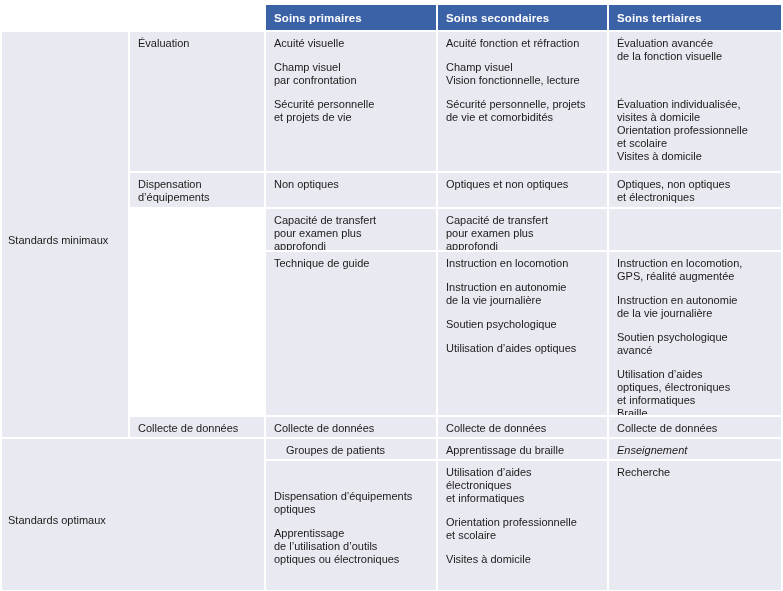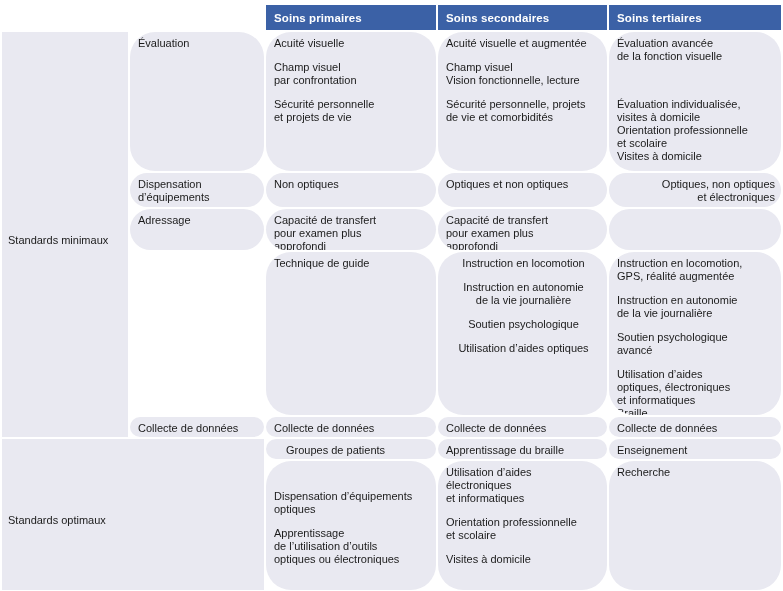--- a/index.html
+++ b/index.html
@@ -24,21 +24,20 @@
     background:var(--header-bg);color:var(--header-text);
     font-weight:bold;font-size:11.5px;
     display:flex;align-items:center;padding:0 0 0 8px;
     letter-spacing:0.1px;
   }
   .cell{
     background:var(--cell-bg);
     font-size:11px;line-height:13px;
     padding:5px 6px 4px 8px;
     overflow:hidden;
-    border-radius:25px;
   }
   .cell p{margin:0 0 11px 0;white-space:pre-line;}
   .cell p:last-child{margin-bottom:0;}
   .cell p.gap{height:13px;margin:0 0 11px 0;}
   .cat{white-space:pre-line;}
   .seclabel{
     background:var(--cell-bg);
     font-size:11px;line-height:13px;
     display:flex;align-items:center;
     padding:12px 4px 0 6px;
@@ -64,21 +63,21 @@
 
     <div class="cell cat" style="grid-column:2;grid-row:2;">Évaluation</div>
     <div class="cell" style="grid-column:3;grid-row:2;">
         <p>Acuité visuelle</p>
         <p>Champ visuel
 par confrontation</p>
         <p>Sécurité personnelle
 et projets de vie</p>
       </div>
     <div class="cell" style="grid-column:4;grid-row:2;">
-        <p>Acuité visuelle et augmentée</p>
+        <p>Acuité fonction et réfraction</p>
         <p>Champ visuel
 Vision fonctionnelle, lecture</p>
         <p>Sécurité personnelle, projets
 de vie et comorbidités</p>
       </div>
     <div class="cell" style="grid-column:5;grid-row:2;">
         <p>Évaluation avancée
 de la fonction visuelle</p>
         <p class="gap"></p>
         <p>Évaluation individualisée,
@@ -89,42 +88,41 @@
       </div>
 
     <div class="cell cat" style="grid-column:2;grid-row:3;">Dispensation
 d’équipements</div>
     <div class="cell" style="grid-column:3;grid-row:3;">
         <p>Non optiques</p>
       </div>
     <div class="cell" style="grid-column:4;grid-row:3;">
         <p>Optiques et non optiques</p>
       </div>
-    <div class="cell" style="grid-column:5;grid-row:3;text-align:right;">
+    <div class="cell" style="grid-column:5;grid-row:3;">
         <p>Optiques, non optiques
 et électroniques</p>
       </div>
 
-    <div class="cell cat" style="grid-column:2;grid-row:4;">Adressage</div>
     <div class="cell" style="grid-column:3;grid-row:4;">
         <p>Capacité de transfert
 pour examen plus
 approfondi</p>
       </div>
     <div class="cell" style="grid-column:4;grid-row:4;">
         <p>Capacité de transfert
 pour examen plus
 approfondi</p>
       </div>
     <div class="cell" style="grid-column:5;grid-row:4;"></div>
 
     <div class="cell" style="grid-column:3;grid-row:5;">
         <p>Technique de guide</p>
       </div>
-    <div class="cell" style="grid-column:4;grid-row:5;text-align:center;">
+    <div class="cell" style="grid-column:4;grid-row:5;">
         <p>Instruction en locomotion</p>
         <p>Instruction en autonomie
 de la vie journalière</p>
         <p>Soutien psychologique</p>
         <p>Utilisation d’aides optiques</p>
       </div>
     <div class="cell" style="grid-column:5;grid-row:5;">
         <p>Instruction en locomotion,
 GPS, réalité augmentée</p>
         <p>Instruction en autonomie
@@ -149,21 +147,21 @@
       </div>
 
     <div class="seclabel sec2-label">Standards optimaux</div>
 
     <div class="cell" style="grid-column:3;grid-row:7;padding-left:20px;">
         <p>Groupes de patients</p>
       </div>
     <div class="cell" style="grid-column:4;grid-row:7;">
         <p>Apprentissage du braille</p>
       </div>
-    <div class="cell" style="grid-column:5;grid-row:7;">
+    <div class="cell" style="grid-column:5;grid-row:7;font-style:italic;">
         <p>Enseignement</p>
       </div>
 
     <div class="cell" style="grid-column:3;grid-row:8;">
         <p class="gap"></p>
         <p>Dispensation d’équipements
 optiques</p>
         <p>Apprentissage
 de l’utilisation d’outils
 optiques ou électroniques</p>

